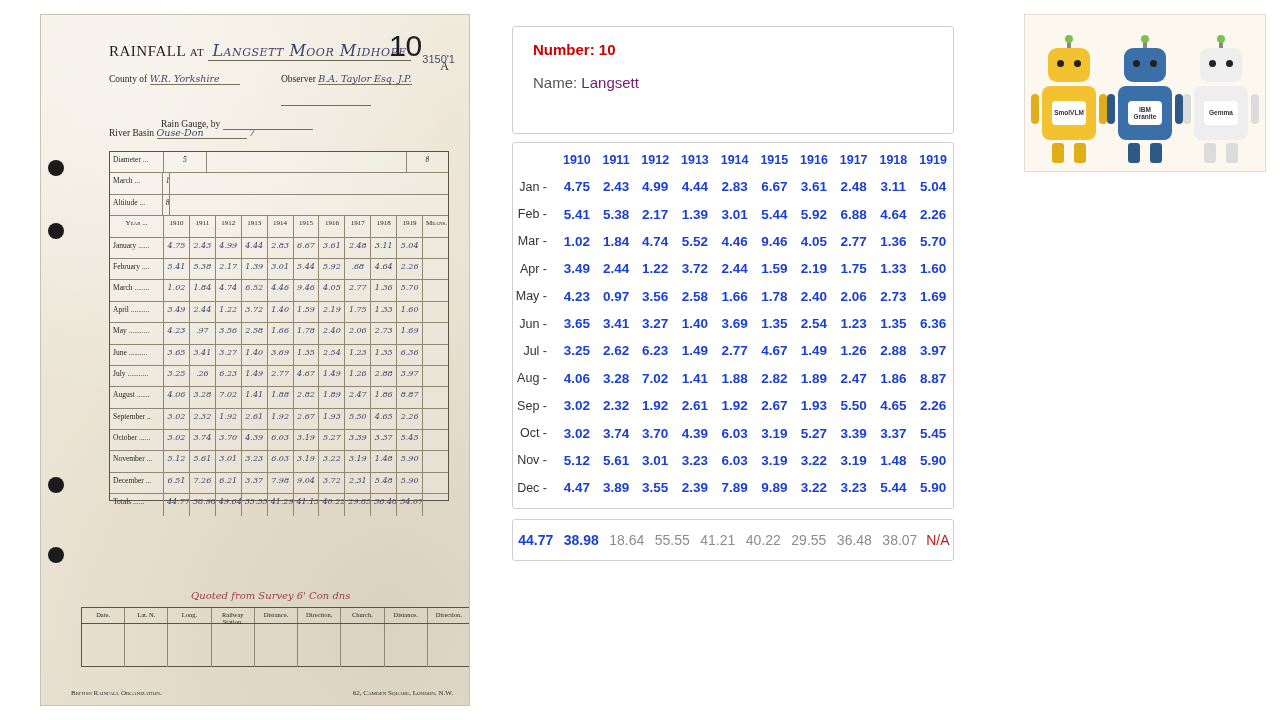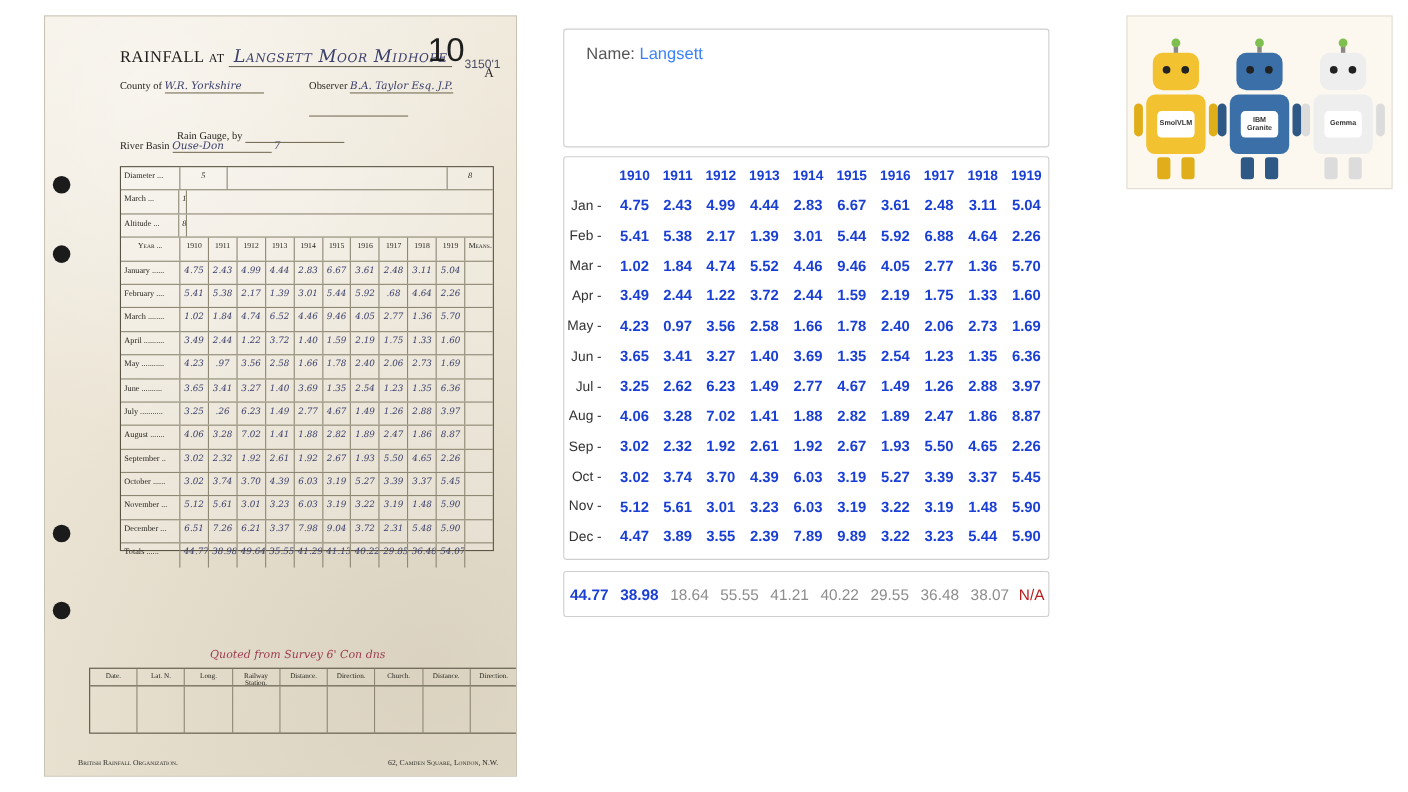--- a/index.html
+++ b/index.html
@@ -188,21 +188,21 @@
     border: 1px solid #cfcfcf;
     border-radius: 3px;
     background: #fff;
     padding: 14px 20px 16px 20px;
     height: 108px;
   }
   .meta-row { font-size: 15px; margin-bottom: 16px; color: #444; }
   .meta-label { color: #cc0000; font-weight: bold; }
   .meta-row.name .meta-label { color: #555; font-weight: normal; }
   .meta-value { color: #cc0000; font-weight: bold; }
-  .meta-row.name .meta-value { color: #3b82f6; font-weight: normal; }
+  .meta-row.name .meta-value { color: #701a75; font-weight: normal; }
 
   .grid-box {
     margin-top: 8px;
     border: 1px solid #cfcfcf;
     border-radius: 3px;
     background: #fff;
     padding: 4px 0 6px 0;
   }
   table.vals {
     width: 100%;
@@ -628,20 +628,24 @@
       <div class="doc-footer">
         <span>British Rainfall Organization.</span>
         <span>62, Camden Square, London, N.W.</span>
       </div>
     </div>
   </div>
 
   <div class="data-pane">
 
     <div class="meta-box">
+      <div class="meta-row">
+        <span class="meta-label">Number:</span>
+        <span class="meta-value">10</span>
+      </div>
       <div class="meta-row name">
         <span class="meta-label">Name:</span>
         <span class="meta-value">Langsett</span>
       </div>
     </div>
 
     <div class="grid-box">
       <table class="vals">
         <thead>
           <tr id="years-head">

